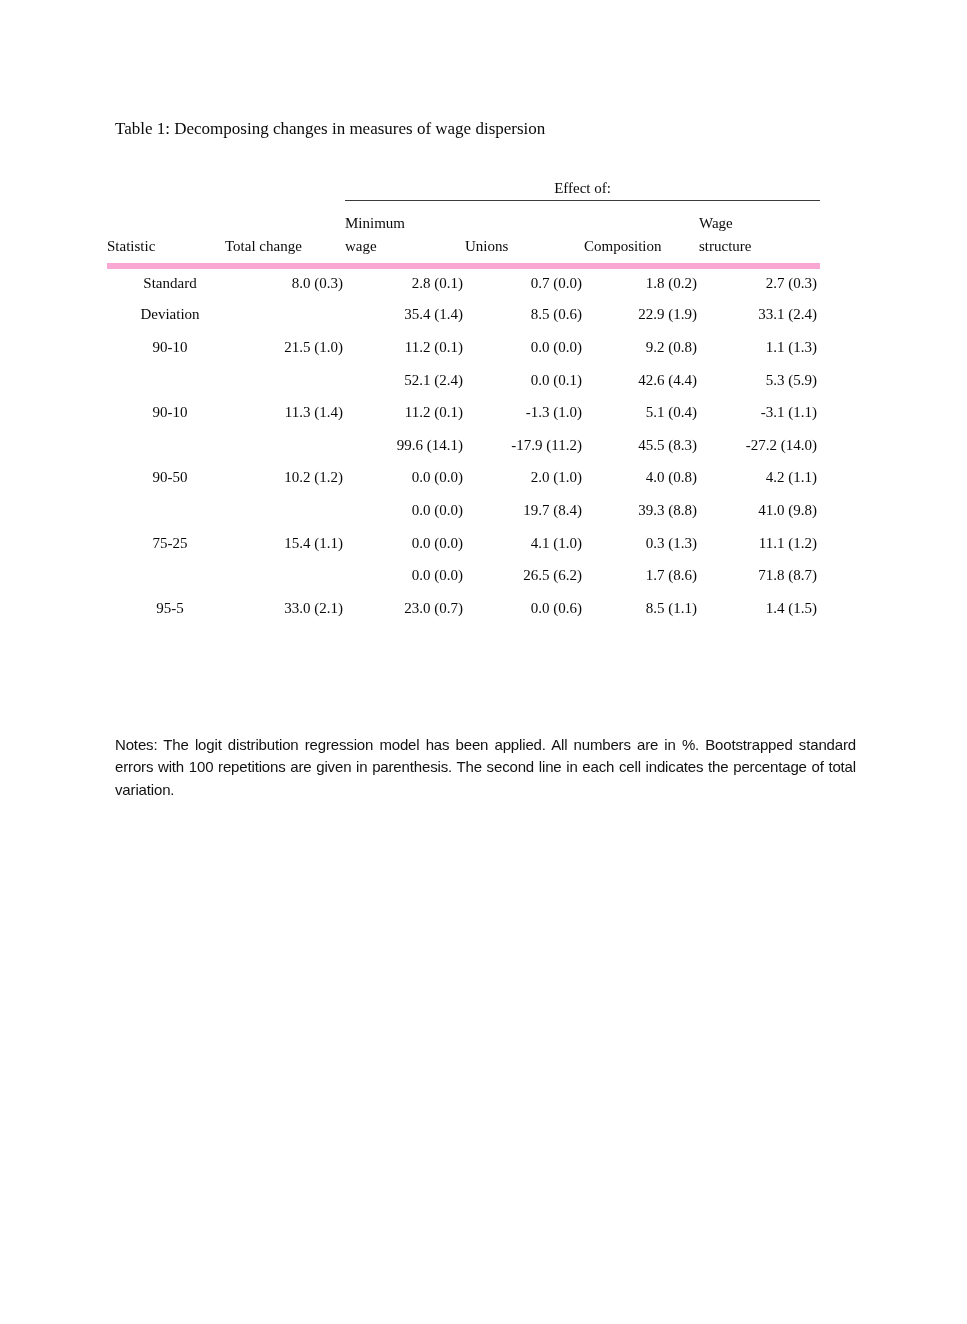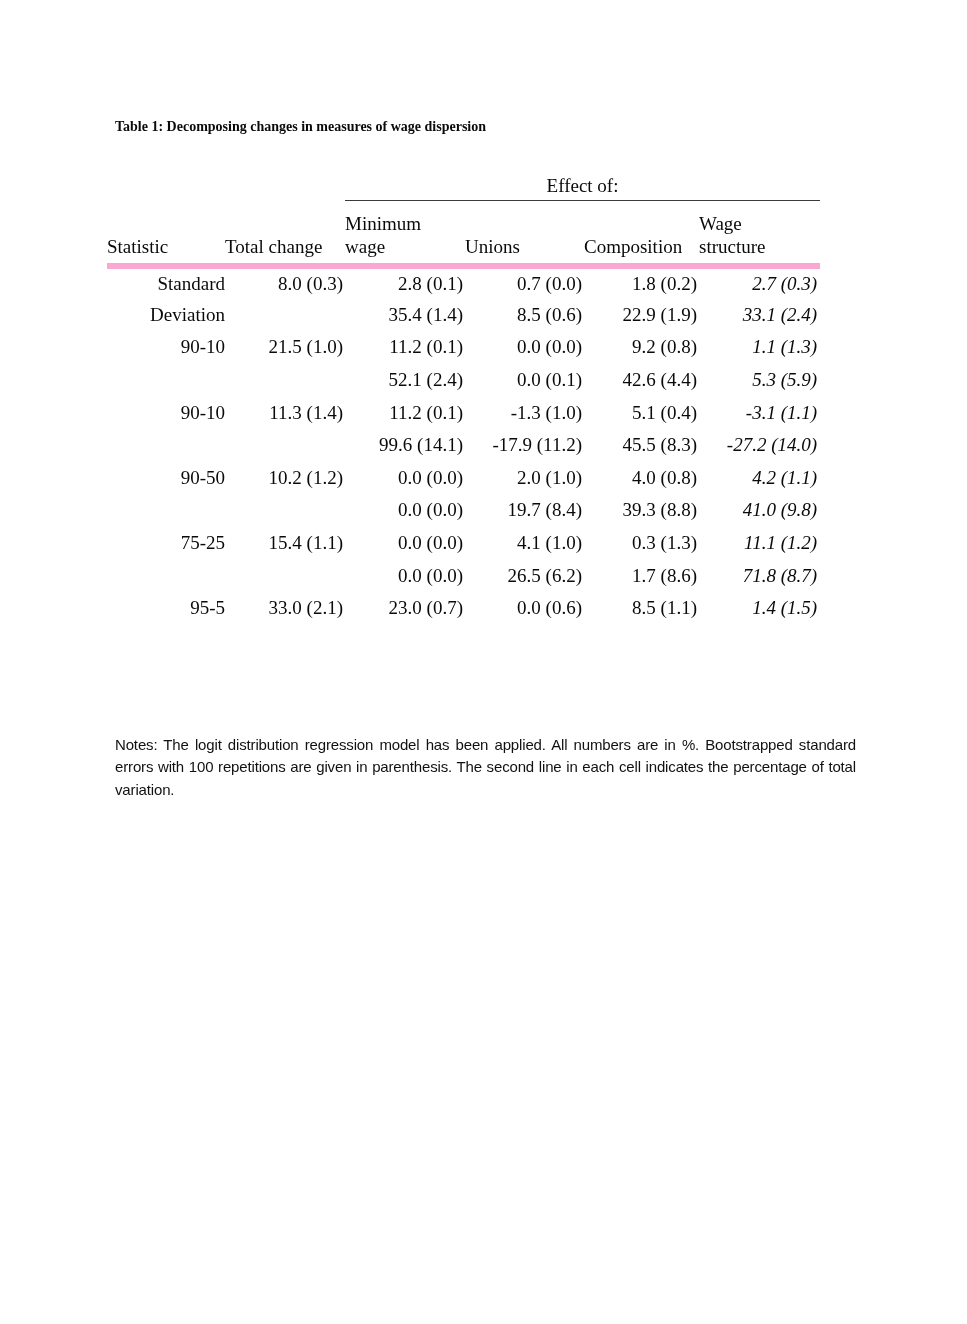--- a/index.html
+++ b/index.html
@@ -15,34 +15,34 @@
     overflow: hidden;
     font-family: "Liberation Serif", serif;
     color: #0a0a0a;
   }
   .title {
     position: absolute;
     left: 115px;
     top: 119px;
     margin: 0;
     font-family: "Liberation Serif", serif;
-    font-size: 14px;
-    font-weight: bold;
+    font-size: 17px;
+    font-weight: normal;
     color: #0a0a0a;
     white-space: nowrap;
   }
   table.maintable {
     position: absolute;
     left: 107px;
     top: 168px;
     width: 713px;
     border-collapse: collapse;
     table-layout: fixed;
     font-family: "Liberation Serif", serif;
-    font-size: 19px;
+    font-size: 15px;
     color: #0a0a0a;
   }
   table.maintable td, table.maintable th {
     padding: 0;
     font-weight: normal;
     white-space: nowrap;
   }
   tr.effect-row { height: 32px; }
   tr.effect-row td.effect-cell {
     text-align: center;
@@ -59,30 +59,29 @@
     border-bottom: 6px solid #f9a8d4;
   }
   th.h-stat  { padding-left: 8px;  }
   th.h-total { padding-left: 10px; }
   th.h-minw  { padding-left: 9px;  }
   th.h-union { padding-left: 9px;  }
   th.h-comp  { padding-left: 11px; }
   th.h-wstr  { padding-left: 14px; }
   tbody tr { height: 32.6px; }
   tbody td.label {
-    text-align: right;
+    text-align: center;
     padding-left: 8px;
   }
   tbody td.num {
     text-align: right;
     padding-right: 2px;
   }
   tbody td.num.last {
     padding-right: 3px;
-    font-style: italic;
   }
   tbody tr.group-end-last td {
     border-bottom: 2px solid #3a3a3a;
   }
   .notes {
     position: absolute;
     left: 115px;
     top: 734px;
     width: 741px;
     margin: 0;

